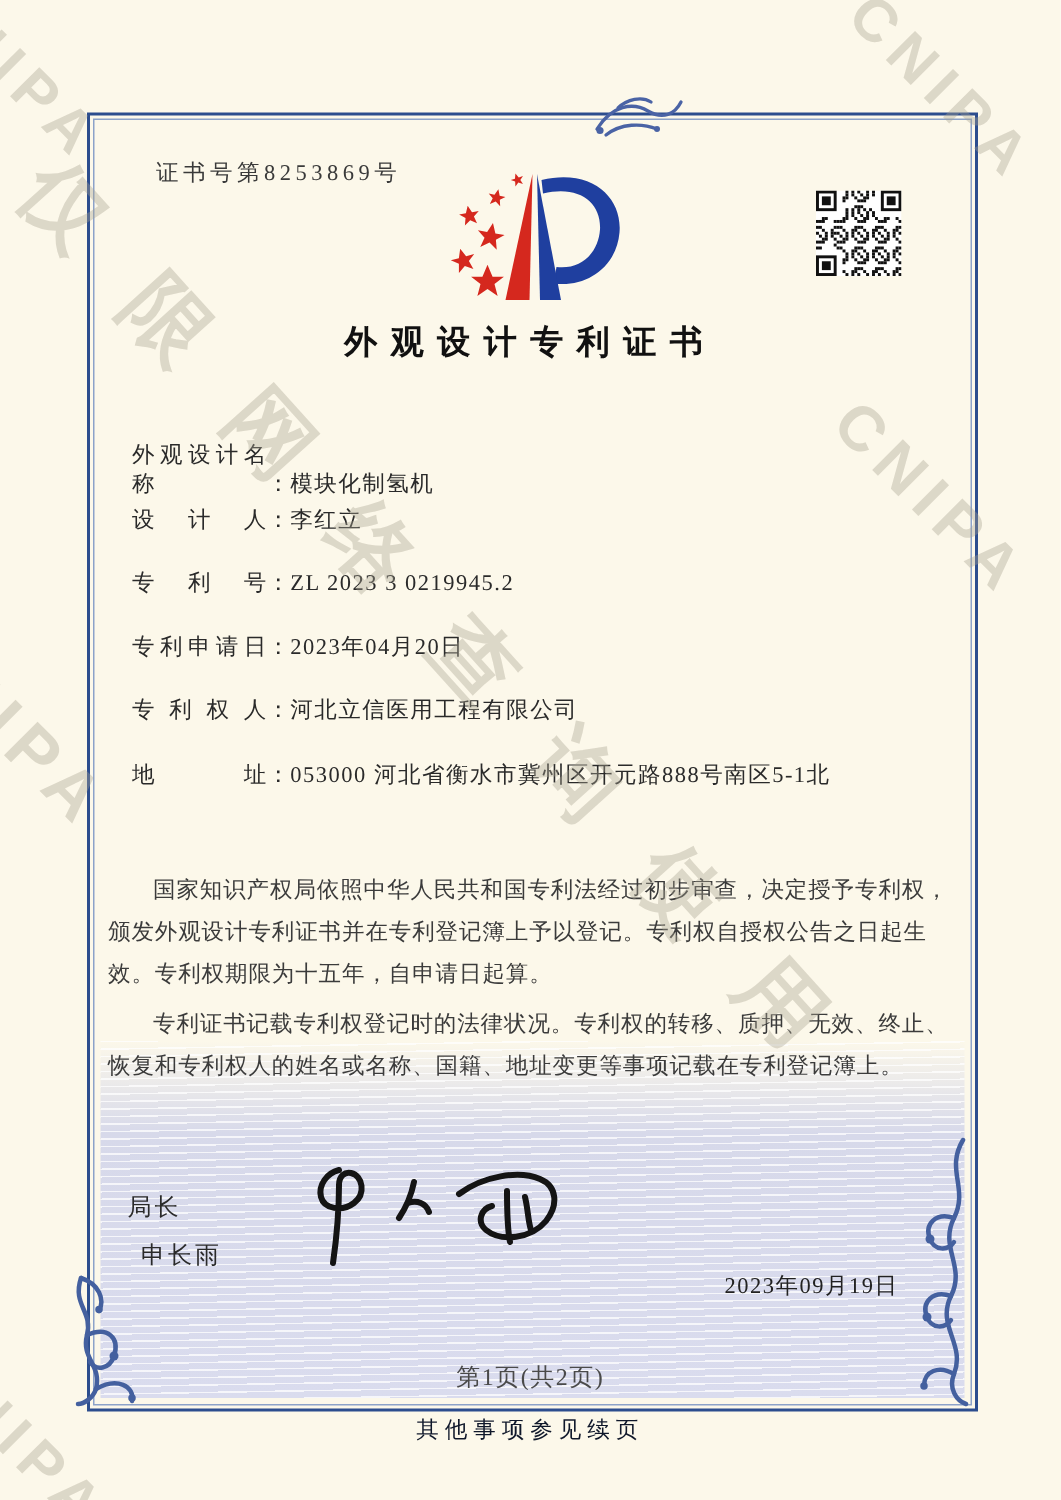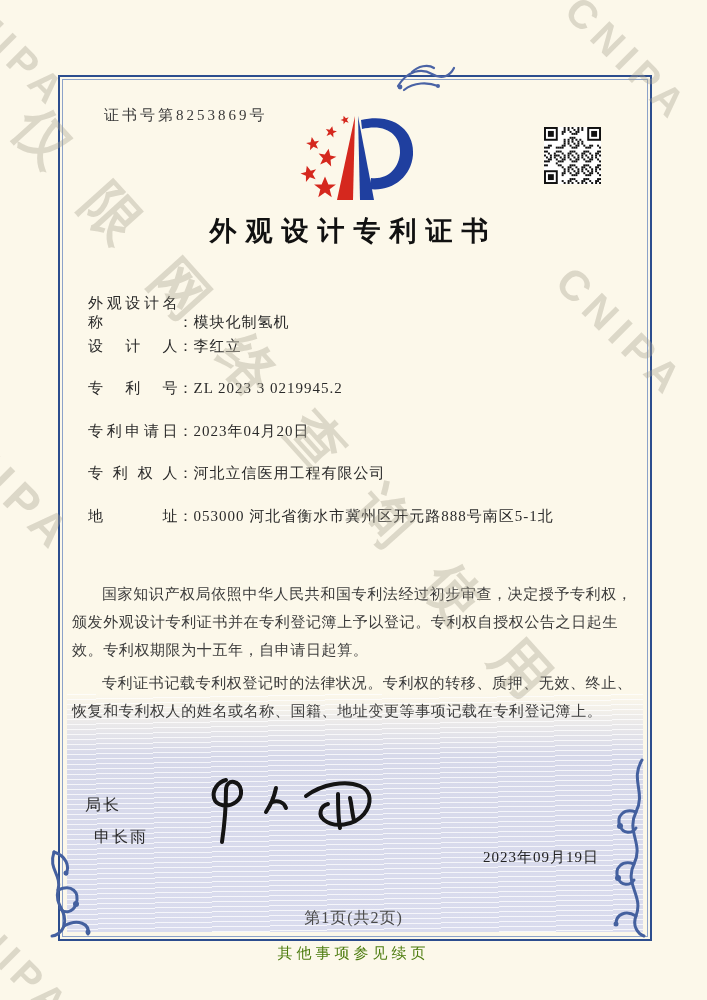--- a/index.html
+++ b/index.html
@@ -28,40 +28,40 @@
     background:
       repeating-linear-gradient(179deg, rgba(255,255,255,0.75) 0 1px, rgba(255,255,255,0) 1px 5px),
       linear-gradient(180deg, rgba(215,217,234,0) 0%, #d7d9ea 26%, #dadcee 100%);
   }
   
   .content{ position:absolute; inset:0; z-index:3; }
   .cert-no{ position:absolute; left:104px; top:106px; font-size:15px; letter-spacing:3px; color:#3a3a3a; }
   .logo{ position:absolute; left:287px; top:108px; width:140px; height:98px; }
   .qr{ position:absolute; left:544px; top:127px; width:57px; height:57px; }
   .title{ position:absolute; left:0; top:213px; width:707px; text-align:center;
-          font-size:27px; font-weight:bold; letter-spacing:9px; color:#111; }
+          font-size:22px; font-weight:bold; letter-spacing:9px; color:#111; }
   .fields{ position:absolute; left:88px; top:294px; width:566px; font-size:15px; }
   .frow{ height:42.6px; letter-spacing:0.5px; }
   .flabel{ display:inline-block; width:90px; text-align:justify; text-align-last:justify; }
   .fvalue{ letter-spacing:1px; }
   .grant .flabel{ width:auto; text-align-last:auto; letter-spacing:1px; }
   .grant .pair2{ margin-left:60px; }
   .paras{ position:absolute; left:72px; top:581px; width:563px; font-size:15px;
           line-height:1.86; color:#3b3b3b; letter-spacing:0.6px; }
   .paras p{ margin:0 0 5px 0; text-indent:2em; }
   .sig-title{ position:absolute; left:85px; top:795px; font-size:16px; letter-spacing:2px;
               font-family:"Liberation Sans","DejaVu Sans",sans-serif; }
   .sig-name{ position:absolute; left:94px; top:827px; font-size:16px; letter-spacing:2px;
              font-family:"Liberation Sans","DejaVu Sans",sans-serif; }
   .sig-hand{ position:absolute; left:188px; top:766px; width:195px; height:82px; }
   .issue-date{ position:absolute; left:483px; top:848px; font-size:15px; letter-spacing:1px; color:#222; }
   .page-num{ position:absolute; left:0; top:908px; width:707px; text-align:center;
              font-size:16px; color:#4a4a4a; letter-spacing:1px; }
   .footer-note{ position:absolute; left:0; top:944px; width:707px; text-align:center;
-                font-size:15px; letter-spacing:4px; color:#4d7c0f; }
+                font-size:15px; letter-spacing:4px; color:#0f172a; }
   
   .fl{ position:absolute; z-index:4; }
   .fl-top{ left:394px; top:56px; width:64px; height:42px; }
   .fl-bl{ left:46px; top:846px; width:88px; height:92px; }
   .fl-br{ left:586px; top:756px; width:64px; height:182px; }
 </style>
 </head>
 <body>
 
 <div class="page">

